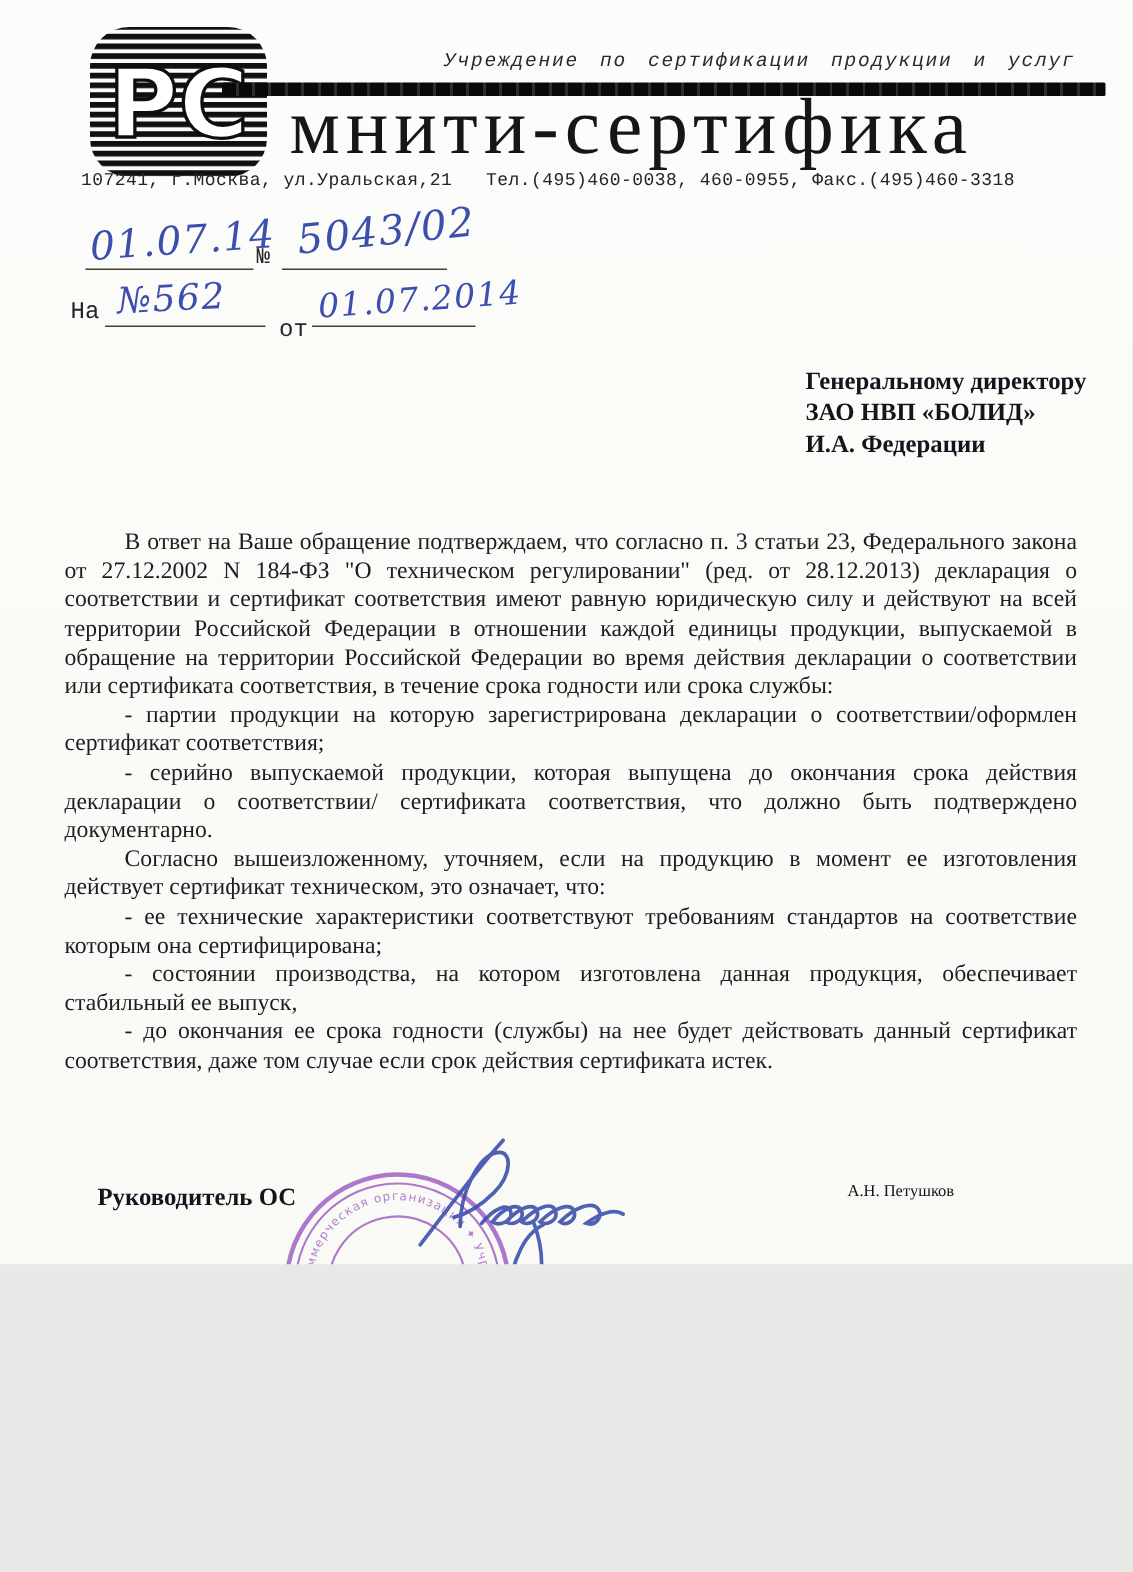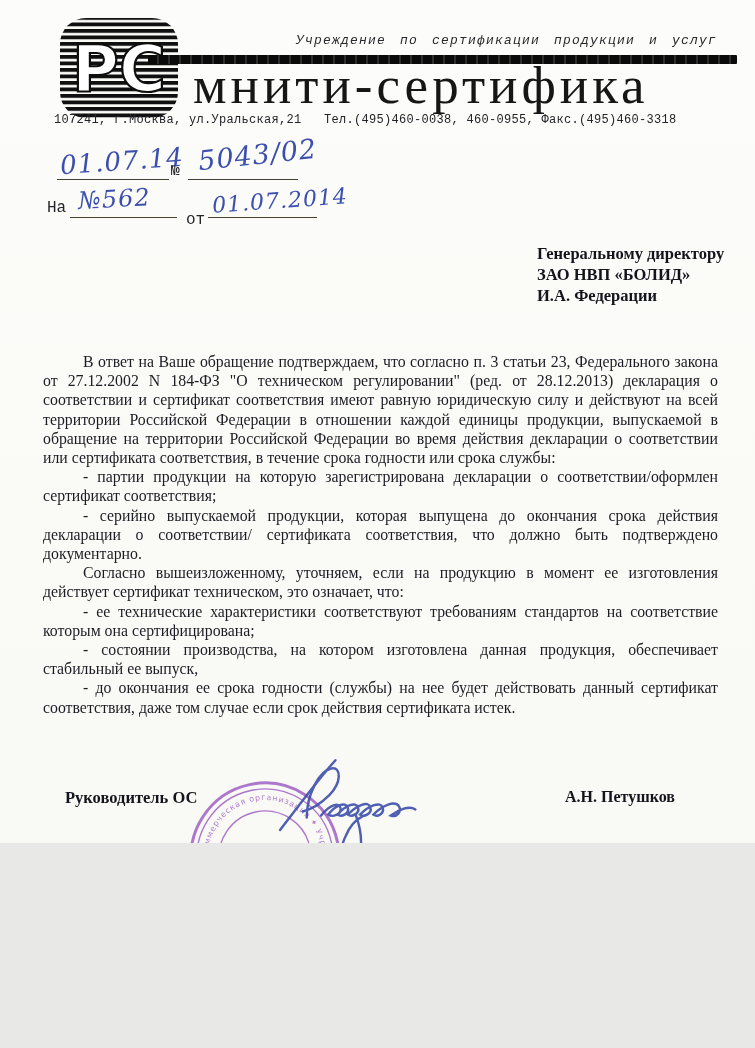--- a/index.html
+++ b/index.html
@@ -69,21 +69,21 @@
     font-weight:bold;font-size:16.5px;line-height:21px;color:#14141c;
   }
   
   .body-text{
     position:absolute;left:43px;top:352px;width:675px;
     font-size:15.8px;line-height:19.2px;text-align:justify;color:#1c1c24;
   }
   .body-text p{margin:0;text-indent:40px;}
   
   .sig-role{position:absolute;left:65px;top:788px;font-weight:bold;font-size:16.5px;color:#14141c;}
-  .sig-name{position:absolute;left:565px;top:788px;font-weight:bold;font-size:16px;color:#14141c;text-align:center;}
+  .sig-name{position:absolute;left:565px;top:788px;font-weight:normal;font-size:11px;color:#14141c;text-align:center;}
   .stamp{position:absolute;left:187px;top:779px;width:156px;height:156px;opacity:.92;transform:rotate(-12deg);z-index:2;}
   .signature{position:absolute;left:276px;top:754px;width:164px;height:118px;z-index:3;}
   
   .footer{
     position:absolute;left:49px;top:974px;
     font-size:14px;line-height:20.5px;color:#222228;
   }
 </style>
 </head>
 <body>

